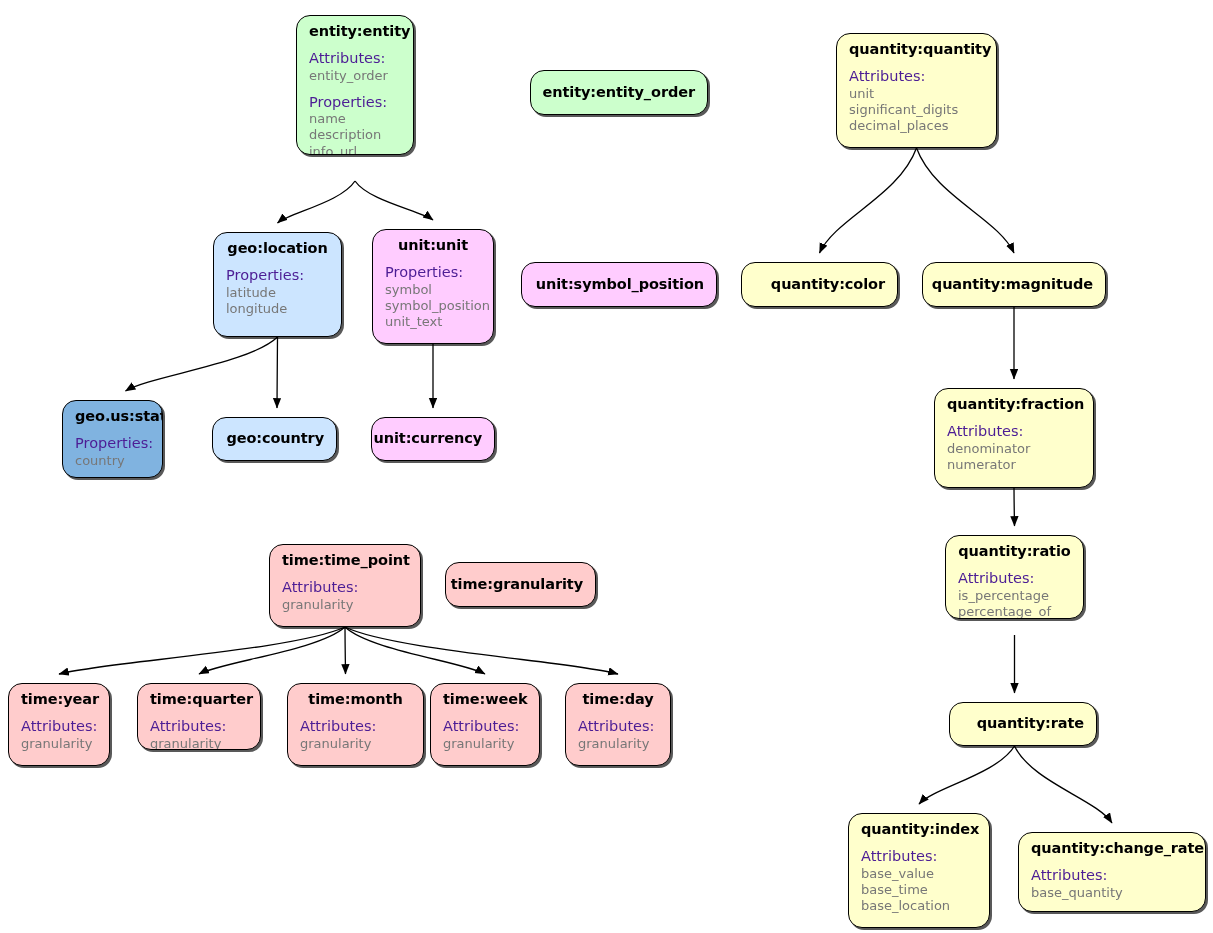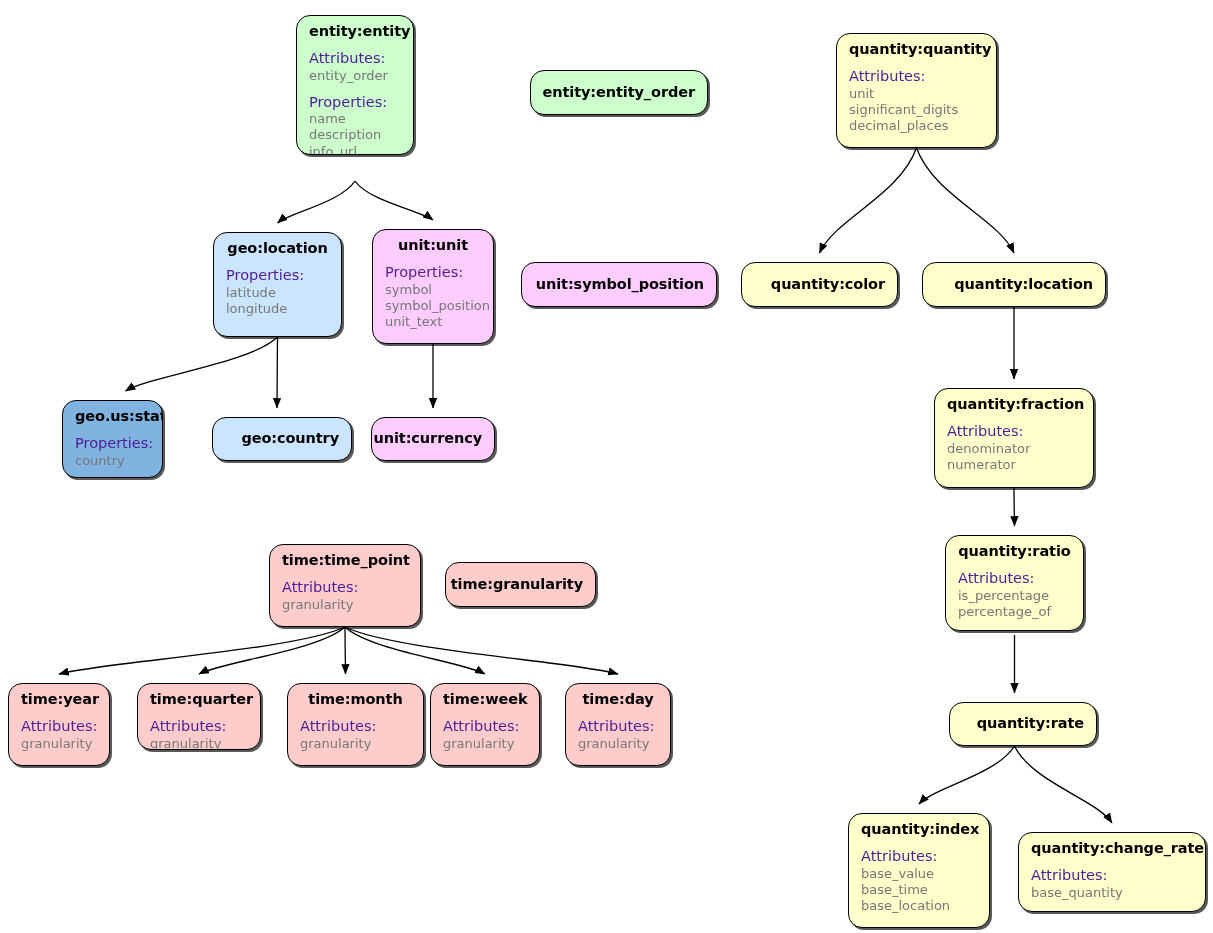--- a/index.html
+++ b/index.html
@@ -139,50 +139,50 @@
       <div class="node fill-pink compact" style="left: 521px; top: 262px; width: 196px; height: 45px;">
         <div class="node-title">unit:symbol_position</div>
       </div>
       <div class="node fill-darkblue" style="left: 62px; top: 400px; width: 101px; height: 78px;">
         <div class="node-title">geo.us:state</div>
         <div class="section">
           <div class="section-head">Properties:</div>
           <div class="section-item">country</div>
         </div>
       </div>
-      <div class="node fill-blue compact" style="left: 212px; top: 417px; width: 140px; height: 44px;">
+      <div class="node fill-blue compact" style="left: 212px; top: 417px; width: 125px; height: 44px;">
         <div class="node-title">geo:country</div>
       </div>
       <div class="node fill-pink compact" style="left: 371px; top: 417px; width: 124px; height: 44px;">
         <div class="node-title">unit:currency</div>
       </div>
       <div class="node fill-yellow" style="left: 836px; top: 33px; width: 161px; height: 115px;">
         <div class="node-title">quantity:quantity</div>
         <div class="section">
           <div class="section-head">Attributes:</div>
           <div class="section-item">unit</div>
           <div class="section-item">significant_digits</div>
           <div class="section-item">decimal_places</div>
         </div>
       </div>
       <div class="node fill-yellow compact" style="left: 741px; top: 262px; width: 157px; height: 45px;">
         <div class="node-title">quantity:color</div>
       </div>
       <div class="node fill-yellow compact" style="left: 922px; top: 262px; width: 184px; height: 45px;">
-        <div class="node-title">quantity:location</div>
+        <div class="node-title">quantity:magnitude</div>
       </div>
       <div class="node fill-yellow" style="left: 934px; top: 388px; width: 160px; height: 100px;">
         <div class="node-title">quantity:fraction</div>
         <div class="section">
           <div class="section-head">Attributes:</div>
           <div class="section-item">denominator</div>
           <div class="section-item">numerator</div>
         </div>
       </div>
-      <div class="node fill-yellow" style="left: 945px; top: 535px; width: 139px; height: 96px;">
+      <div class="node fill-yellow" style="left: 945px; top: 535px; width: 139px; height: 84px;">
         <div class="node-title">quantity:ratio</div>
         <div class="section">
           <div class="section-head">Attributes:</div>
           <div class="section-item">is_percentage</div>
           <div class="section-item">percentage_of</div>
         </div>
       </div>
       <div class="node fill-yellow compact" style="left: 949px; top: 702px; width: 148px; height: 44px;">
         <div class="node-title">quantity:rate</div>
       </div>

